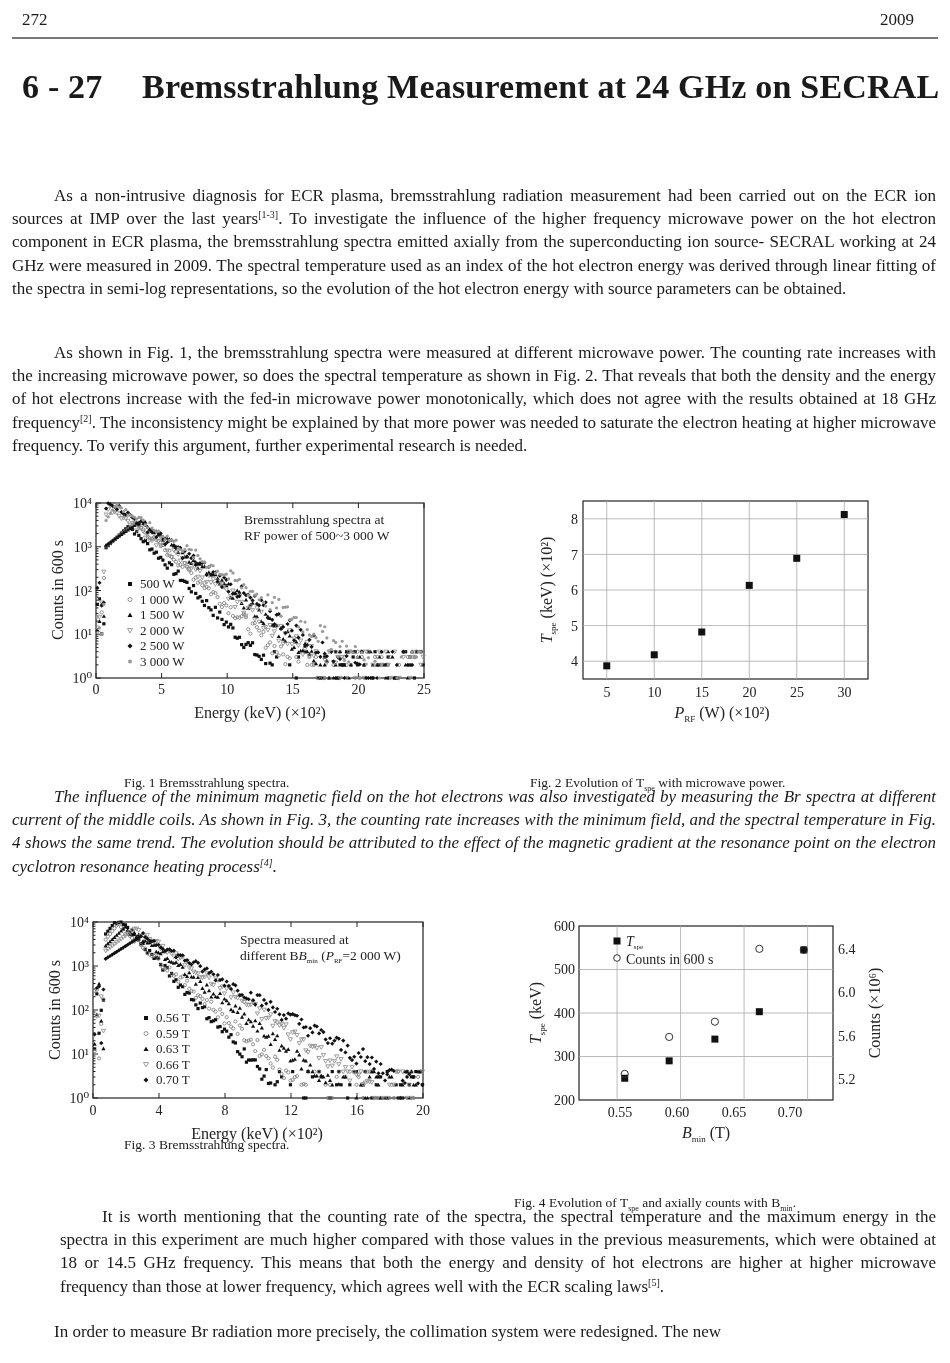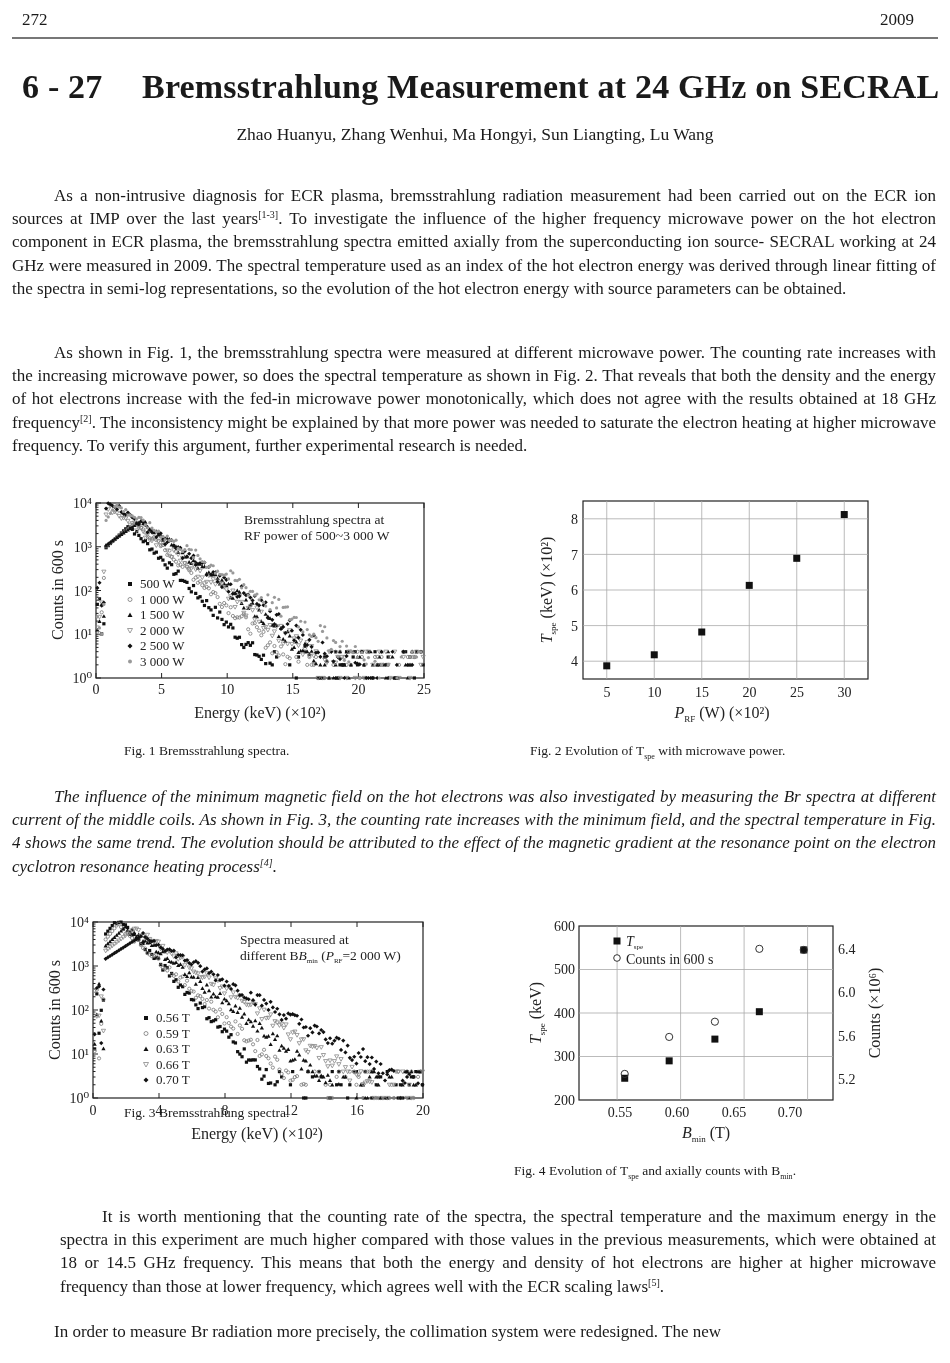--- a/index.html
+++ b/index.html
@@ -7,38 +7,37 @@
   .hdr { position:absolute; top:10px; left:22px; right:36px; height:26px; font-size:17px; }
   .hdr .pg { position:absolute; left:0; top:0; }
   .hdr .jn { position:absolute; left:0; right:0; text-align:center; top:0; }
   .hdr .yr { position:absolute; right:0; top:0;margin-left:17px; }
   .rule { position:absolute; top:37px; left:12px; right:12px; height:2px; background:#777; }
   .title { position:absolute; top:68px; left:22px; right:20px; font-size:34px; font-weight:bold; white-space:nowrap; letter-spacing:0.2px; }
   .title .num { display:inline-block; width:120px; }
   .authors { position:absolute; top:122px; left:0; right:0; text-align:center; font-size:17.5px; line-height:24px; }
   .para { position:absolute; left:12px; right:14px; font-size:17px; line-height:23.2px; text-align:justify; text-indent:42px; }
   .para sup { font-size:10px; vertical-align:6px; line-height:0; }
-  .caption { position:absolute; font-size:13.5px; white-space:nowrap; }
+  .caption { position:absolute; font-size:13.5px; white-space:nowrap;margin-top:32px; }
   .caption sub { font-size:8px; }
   svg text { font-family:"Liberation Serif","DejaVu Serif",serif; }
 </style>
 </head>
 <body>
 
 <div class="hdr">
   <span class="pg">272</span>
   <span class="yr">2009</span>
 </div>
 <div class="rule"></div>
 
 <div class="title">
   <span class="num">6 - 27</span><span>Bremsstrahlung Measurement at 24 GHz on SECRAL</span>
 </div>
 <div class="authors">
-  <div>Zhao Huanyu, Zhang Wenhui, Ma Hongyi, Sun Liangting, Lu Wang</div>
 </div>
 
 <div class="para" style="top:184px;">
   <span>As a non-intrusive diagnosis for ECR plasma, bremsstrahlung radiation measurement had been carried out on the ECR ion sources at IMP over the last years</span><sup>[1-3]</sup><span>. To investigate the influence of the higher frequency microwave power on the hot electron component in ECR plasma, the bremsstrahlung spectra emitted axially from the superconducting ion source- SECRAL working at 24 GHz were measured in 2009. The spectral temperature used as an index of the hot electron energy was derived through linear fitting of the spectra in semi-log representations, so the evolution of the hot electron energy with source parameters can be obtained.</span>
 </div>
 
 <div class="para" style="top:341px;">
   <span>As shown in Fig. 1, the bremsstrahlung spectra were measured at different microwave power. The counting rate increases with the increasing microwave power, so does the spectral temperature as shown in Fig. 2. That reveals that both the density and the energy of hot electrons increase with the fed-in microwave power monotonically, which does not agree with the results obtained at 18 GHz frequency</span><sup>[2]</sup><span>. The inconsistency might be explained by that more power was needed to saturate the electron heating at higher microwave frequency. To verify this argument, further experimental research is needed.</span>
 </div>
 

